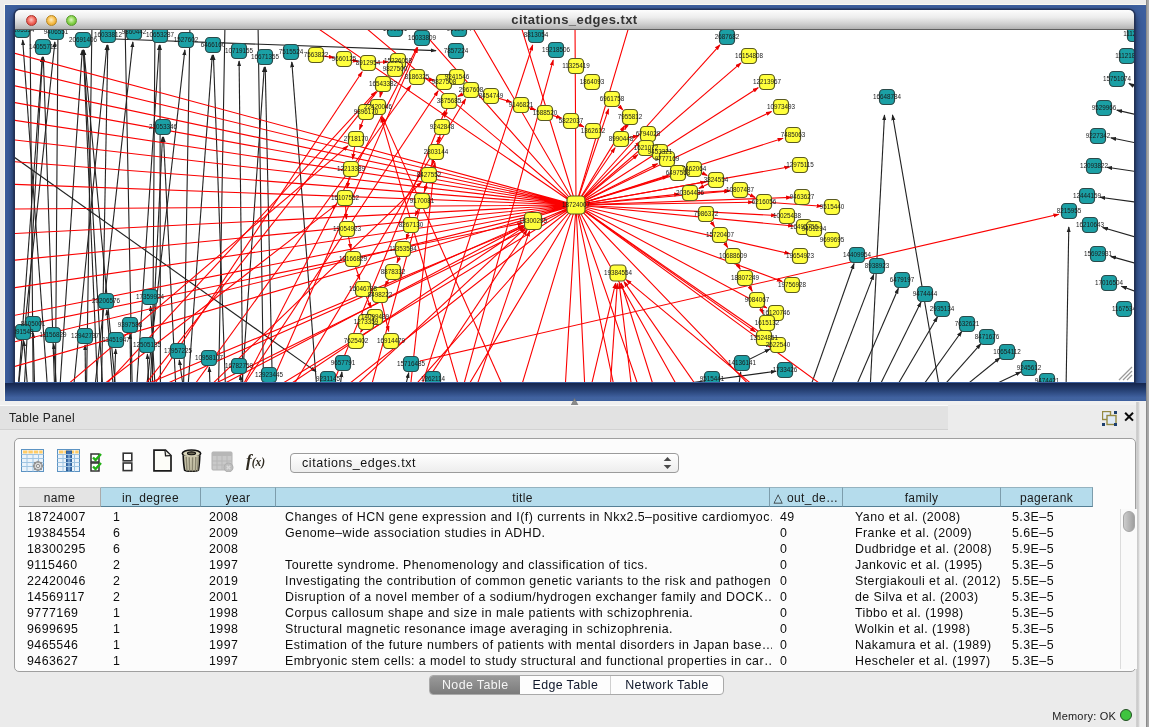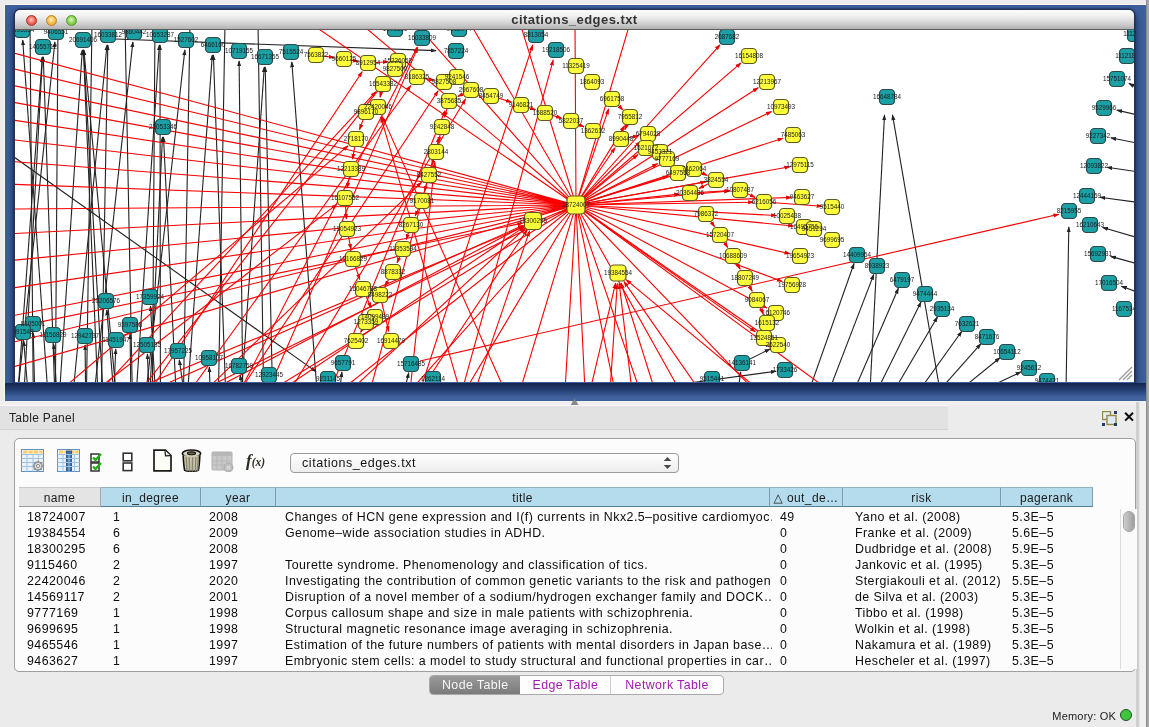--- a/index.html
+++ b/index.html
@@ -38,21 +38,21 @@
 .thead{position:absolute;left:4px;top:48px;height:20px;font-size:12px;color:#1a1a1a}
 .th{position:absolute;top:0;height:20px;text-align:center;line-height:20px;background:#b5dcec;
   border-top:1px solid #95b3c0;border-right:1px solid #7d9dac;border-bottom:1px solid #557f95;letter-spacing:.4px}
 .tr{position:absolute;left:4px;width:1100px;height:16px;font-size:12.4px;color:#0c0c0c}
 .tr span{position:absolute;top:0;line-height:16.6px;white-space:nowrap;letter-spacing:.45px}
 .sb{position:absolute;left:1105px;top:70px;width:17px;height:160px;border-left:1px solid #dcdcdc;background:#fafafa}
 .sb .thumb{position:absolute;left:2px;top:2px;width:12px;height:21px;border-radius:6px;
   background:linear-gradient(90deg,#cdcdcd,#9f9f9f);border:1px solid #a5a5a5}
 .tabs{position:absolute;left:429px;top:675px;height:20px;border:1px solid #a9a9a9;border-radius:4px;
   background:#fdfdfd;font-size:12.4px;display:flex;overflow:hidden}
-.tab{padding:0 12px;line-height:19px;color:#a21caf;letter-spacing:.4px}
+.tab{padding:0 12px;line-height:19px;color:#0f172a;letter-spacing:.4px}
 .tab.sel{background:linear-gradient(180deg,#9a9a9a,#7b7b7b);color:#f6f6f6}
 .tab.sep{border-left:1px solid #cfcfcf}
 .mem{position:absolute;right:33px;top:710px;font-size:11px;color:#1a1a1a;letter-spacing:.2px}
 .dot{position:absolute;left:1120px;top:709px;width:12px;height:12px;border-radius:50%;
   background:#3fc43f;border:1.5px solid #234f23}
 .fdock{position:absolute;left:1102px;top:5px;width:15px;height:15px}
 .xclose{position:absolute;left:1123px;top:3px;font-size:14.5px;font-weight:bold;color:#0a0a0a}
 .arrows{position:absolute;left:648px;top:18px}
 </style></head><body>
 <div class="net">
@@ -559,21 +559,21 @@
   <svg class="arrows" width="9" height="12" viewBox="0 0 9 12">
       <path d="M4.5,0 L8.3,4 H0.7 z" fill="#4a4a4a"></path>
       <path d="M4.5,12 L8.3,8 H0.7 z" fill="#4a4a4a"></path>
     </svg>
   <div class="thead">
     <div class="th" style="left:0;width:82px;background:#e4e4e4;border-top-color:#c9c9c9;border-bottom-color:#9a9a9a;border-right-color:#aaa">name</div>
     <div class="th" style="left:82px;width:100px">in_degree</div>
     <div class="th" style="left:182px;width:75px">year</div>
     <div class="th" style="left:257px;width:494px">title</div>
     <div class="th" style="left:751px;width:73px">△ out_de…</div>
-    <div class="th" style="left:824px;width:158px">risk</div>
+    <div class="th" style="left:824px;width:158px">family</div>
     <div class="th" style="left:982px;width:92px">pagerank</div>
   </div>
   <div class="tr" style="top:70px">
       <span style="left:8px">18724007</span>
       <span style="left:94px">1</span>
       <span style="left:190px">2008</span>
       <span style="left:266px;width:487px;overflow:hidden">Changes of HCN gene expression and I(f) currents in Nkx2.5–positive cardiomyoc…</span>
       <span style="left:761px">49</span>
       <span style="left:836px">Yano et al. (2008)</span>
       <span style="left:993px">5.3E–5</span>
@@ -600,21 +600,21 @@
       <span style="left:94px">2</span>
       <span style="left:190px">1997</span>
       <span style="left:266px;width:487px;overflow:hidden">Tourette syndrome. Phenomenology and classification of tics.</span>
       <span style="left:761px">0</span>
       <span style="left:836px">Jankovic et al. (1995)</span>
       <span style="left:993px">5.3E–5</span>
     </div>
     <div class="tr" style="top:134px">
       <span style="left:8px">22420046</span>
       <span style="left:94px">2</span>
-      <span style="left:190px">2020</span>
+      <span style="left:190px">2019</span>
       <span style="left:266px;width:487px;overflow:hidden">Investigating the contribution of common genetic variants to the risk and pathogen…</span>
       <span style="left:761px">0</span>
       <span style="left:836px">Stergiakouli et al. (2012)</span>
       <span style="left:993px">5.5E–5</span>
     </div>
     <div class="tr" style="top:150px">
       <span style="left:8px">14569117</span>
       <span style="left:94px">2</span>
       <span style="left:190px">2001</span>
       <span style="left:266px;width:487px;overflow:hidden">Disruption of a novel member of a sodium/hydrogen exchanger family and DOCK…</span>

